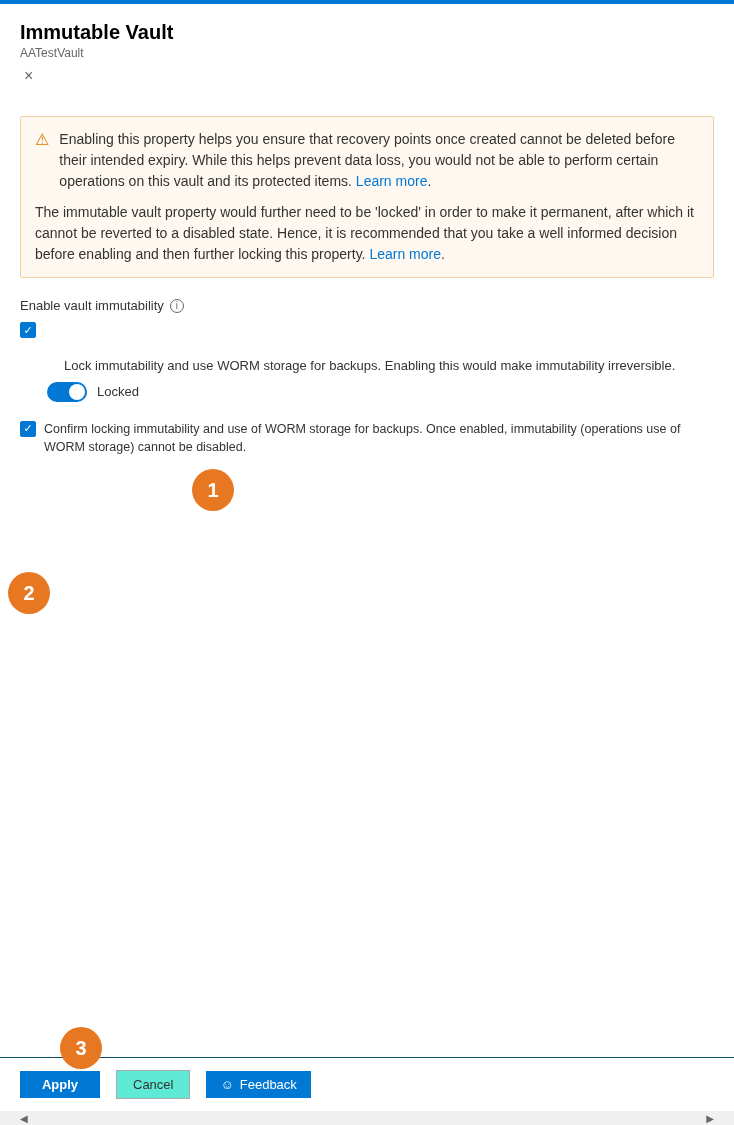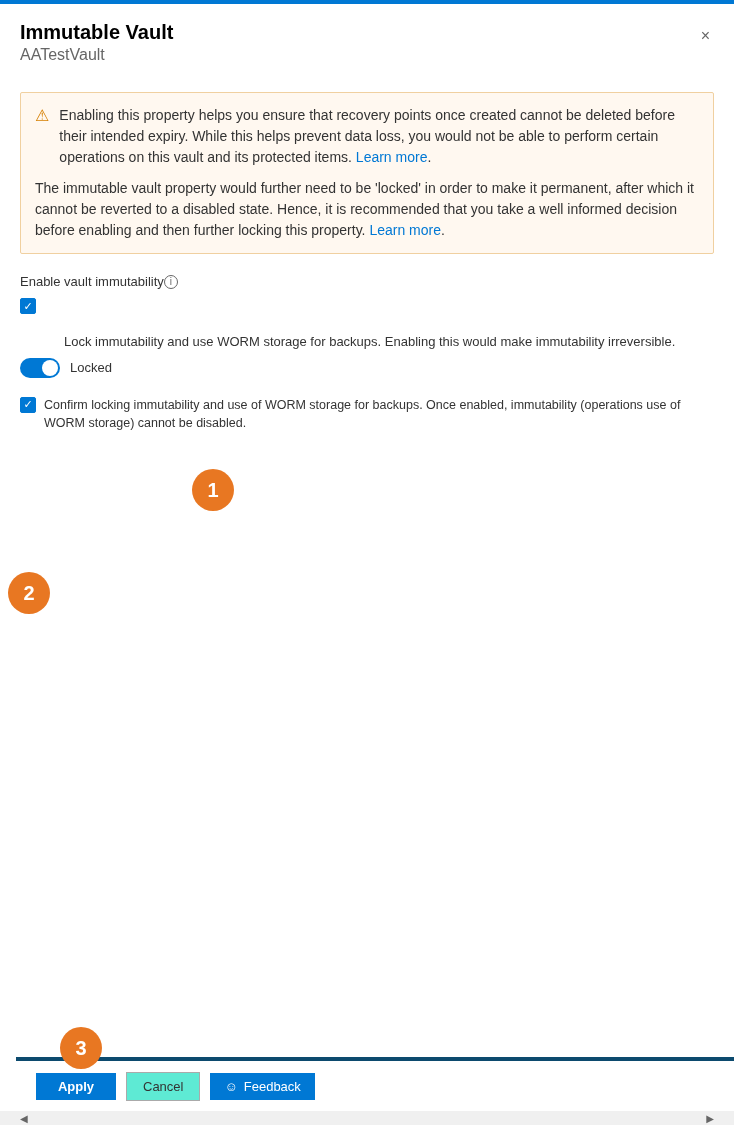--- a/index.html
+++ b/index.html
@@ -24,35 +24,36 @@
       display: flex;
       flex-direction: column;
       height: 1121px;
       position: relative;
     }
 
     .panel-header {
       padding: 16px 20px 12px 20px;
       border-bottom: none;
       display: flex;
-      justify-content: space-between;
+      justify-content: flex-end;
       align-items: flex-start;
+      flex-direction: column;
     }
 
     .panel-title-group {}
 
     .panel-title {
       font-size: 20px;
       font-weight: 600;
       color: #000;
       line-height: 1.2;
     }
 
     .panel-subtitle {
-      font-size: 16px;
+      font-size: 12px;
       color: #666;
       margin-top: 2px;
     }
 
     .close-btn {
       background: none;
       border: none;
       cursor: pointer;
       font-size: 16px;
       color: #666;
@@ -105,20 +106,21 @@
     .section {
       margin-bottom: 18px;
     }
 
     .section-label {
       font-size: 13px;
       color: #333;
       margin-bottom: 8px;
       display: flex;
       align-items: center;
+      gap: 6px;
     }
 
     .info-icon {
       display: inline-flex;
       align-items: center;
       justify-content: center;
       width: 14px;
       height: 14px;
       border: 1px solid #666;
       border-radius: 50%;
@@ -154,20 +156,21 @@
       font-size: 11px;
       line-height: 1;
     }
 
     
     .toggle-row {
       display: flex;
       align-items: center;
       gap: 10px;
       margin-top: 6px;
+      margin-left: 27px;
     }
 
     .toggle {
       position: relative;
       width: 40px;
       height: 20px;
       flex-shrink: 0;
       cursor: pointer;
     }
 
@@ -242,30 +245,29 @@
       left: 8px;
     }
 
     .annotation-3 {
       bottom: 56px;
       left: 60px;
     }
 
     
     .panel-footer {
-      border-top: 4px solid #0c4a6e;
+      border-top: 1px solid #0c4a6e;
       padding: 10px 20px;
       display: flex;
       align-items: center;
-      gap: 10px;
+      gap: 16px;
       background: #fff;
       height: 54px;
       position: relative;
       z-index: 5;
-      margin-left: 16px;
     }
 
     .btn-apply {
       background: #0078d4;
       color: #fff;
       border: none;
       padding: 6px 16px;
       font-size: 13px;
       cursor: pointer;
       min-width: 80px;

